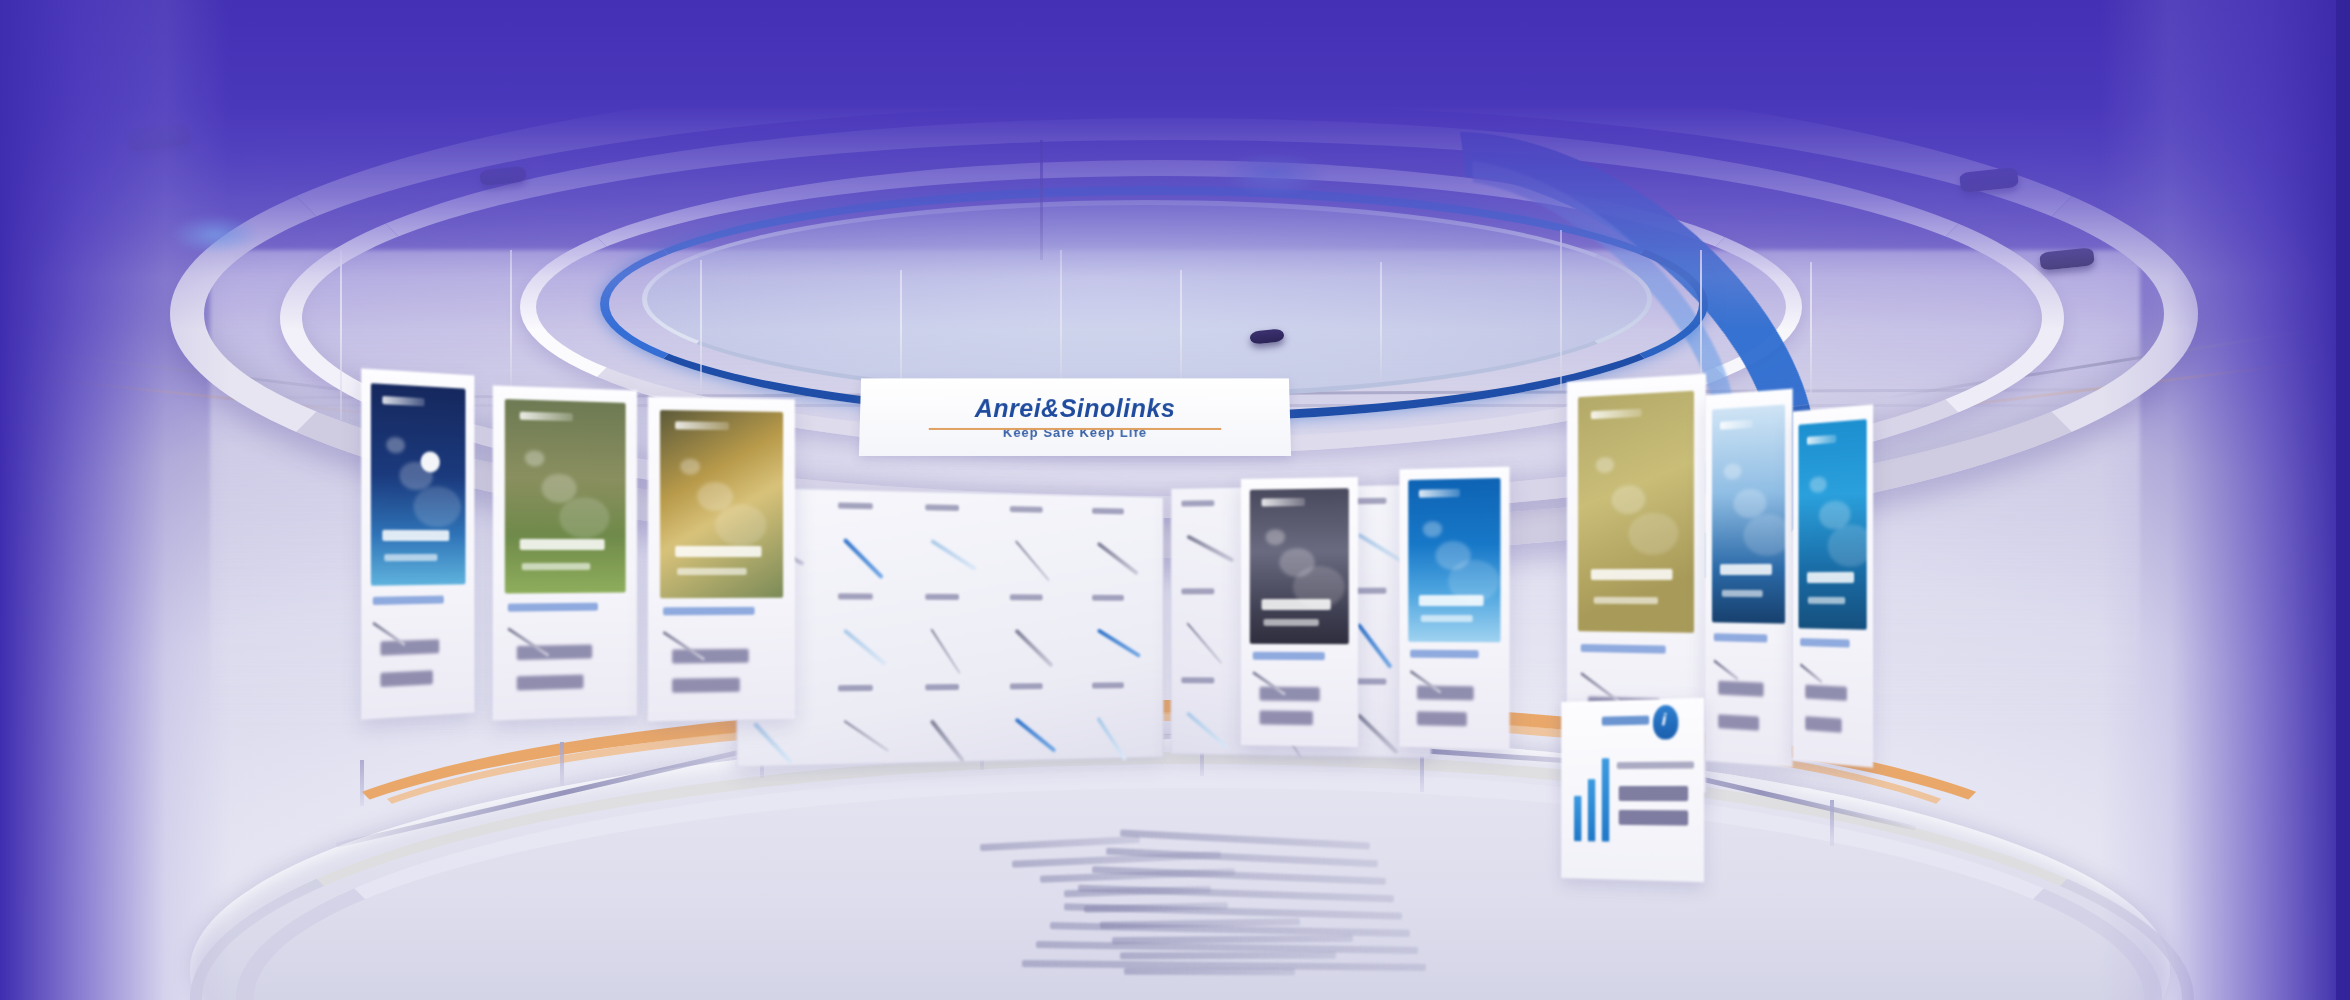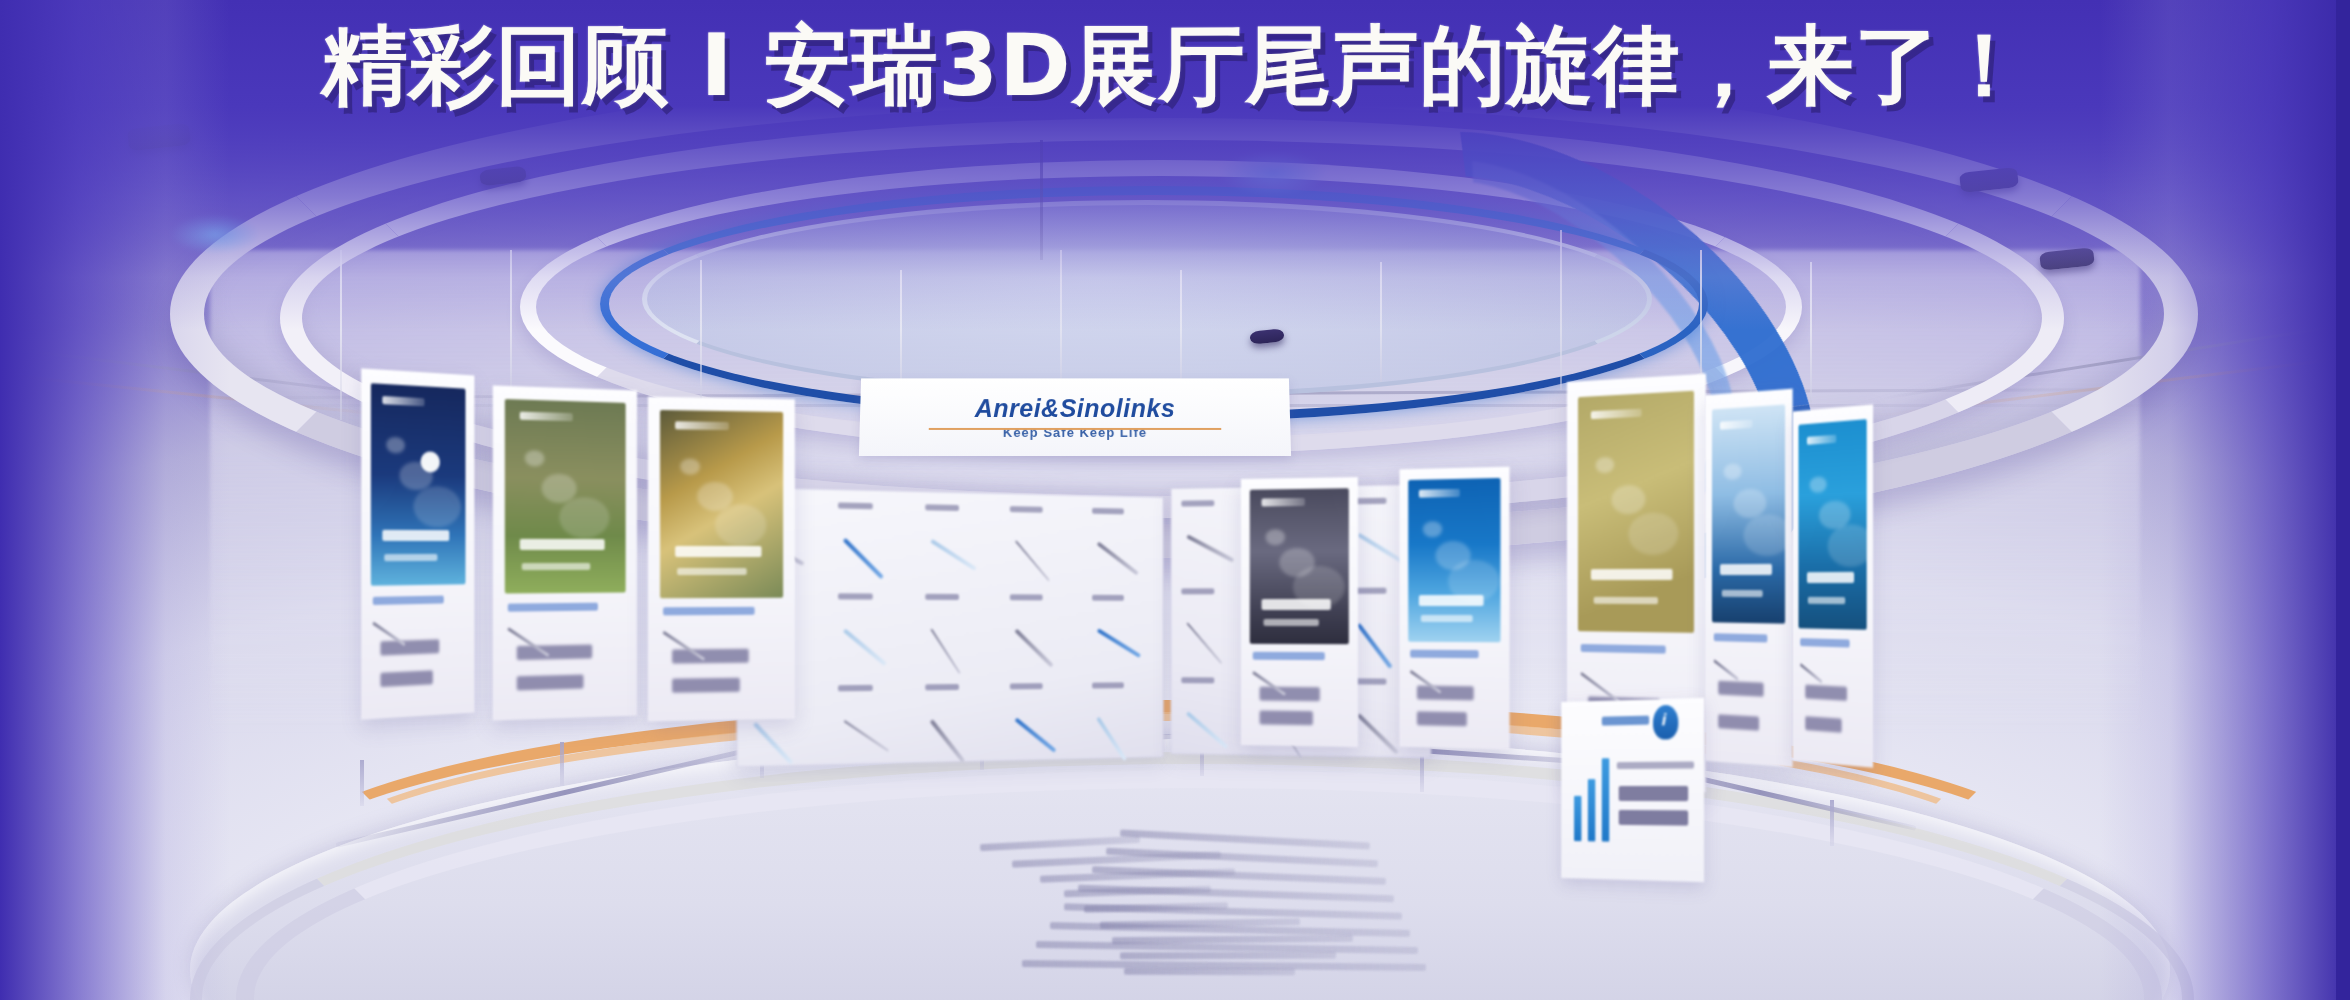--- a/index.html
+++ b/index.html
@@ -546,14 +546,13 @@
       <div class="bars" style="left: 14px; top: 50px; height: 92px;">
         <i style="height: 46px;"></i>
         <i style="height: 63px;"></i>
         <i style="height: 84px;"></i>
       </div>
       <div style="position: absolute; left: 62px; top: 86px; width: 72px; height: 15px; border-radius: 2px; background: rgba(80, 78, 125, 0.72); filter: blur(0.7px);"></div>
       <div style="position: absolute; left: 62px; top: 110px; width: 72px; height: 15px; border-radius: 2px; background: rgba(80, 78, 125, 0.72); filter: blur(0.7px);"></div>
       <div style="position: absolute; left: 60px; top: 62px; width: 80px; height: 7px; border-radius: 2px; background: rgba(110, 108, 150, 0.55); filter: blur(0.6px);"></div>
     </div>
 
-  <div class="title">精彩回顾 I 安瑞3D展厅尾声的旋律，来了！</div>
 </div>
 
 </body></html>

